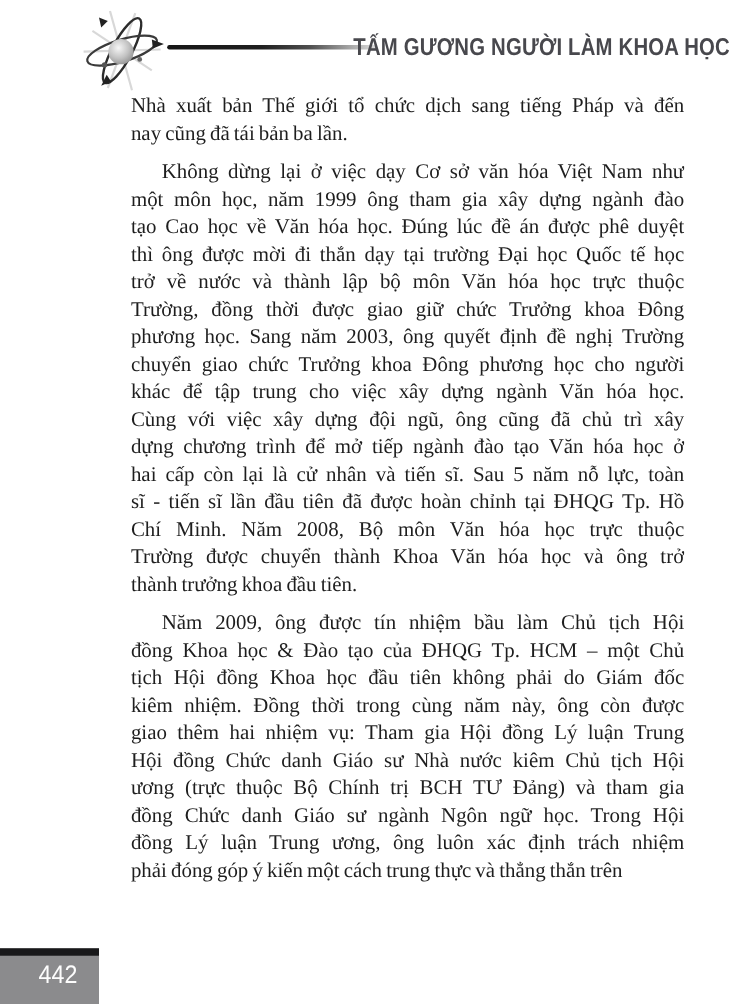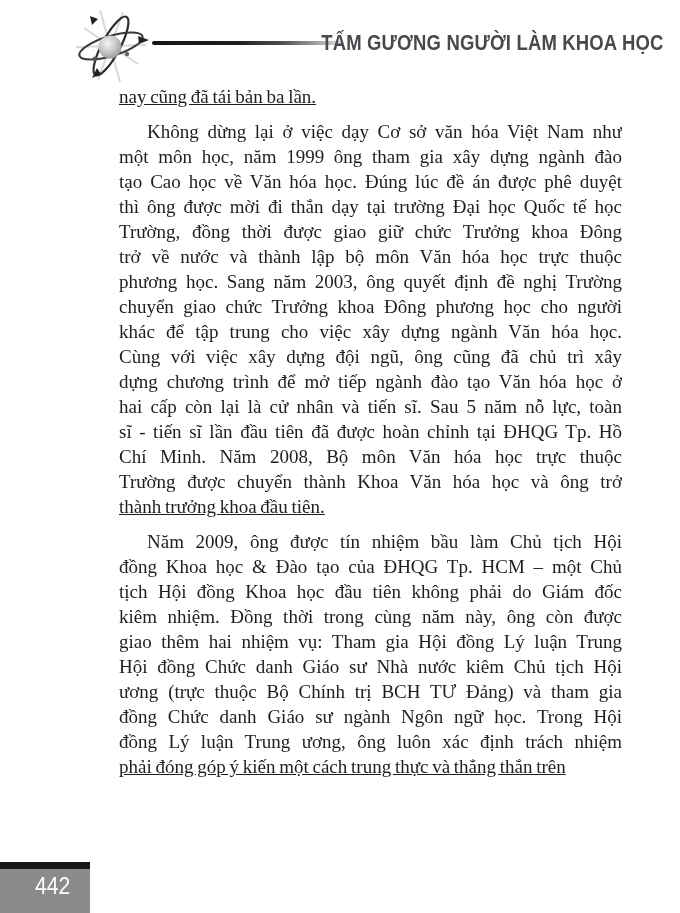--- a/index.html
+++ b/index.html
@@ -40,21 +40,21 @@
   }
   .para { margin: 0; }
   .para + .para { margin-top: 10px; }
   .line {
     height: 25px; line-height: 25px;
     overflow: hidden;
     text-align: justify;
     text-align-last: justify;
     -moz-text-align-last: justify;
   }
-  .line.last { text-align-last: left; text-decoration: underline; -moz-text-align-last: left; }
+  .line.last { text-align-last: left; -moz-text-align-last: left; }
   .para.indent .line:first-child { text-indent: 28px; }
 
   
   .page-tab { position: absolute; left: 0; bottom: 0; width: 90px; }
   .page-tab-bar { height: 7px; background: #18181a; }
   .page-tab-body {
     height: 44px; background: #8b8b8d;
     color: #fdfdfd;
     font-family: "Liberation Sans", sans-serif;
     font-size: 23px; font-weight: normal;
@@ -102,29 +102,30 @@
     <circle cx="57" cy="52" r="2.2" fill="#666"></circle>
   </svg>
 
   <div class="header-rule"></div>
 
   <div class="header-title">TẤM GƯƠNG NGƯỜI LÀM KHOA HỌC</div>
 </div>
 
 <div class="text-column" id="text-column">
     <div class="para">
+      <div class="line">Nhà xuất bản Thế giới tổ chức dịch sang tiếng Pháp và đến</div>
       <div class="line last">nay cũng đã tái bản ba lần.</div>
     </div>
     <div class="para indent">
       <div class="line">Không dừng lại ở việc dạy Cơ sở văn hóa Việt Nam như</div>
       <div class="line">một môn học, năm 1999 ông tham gia xây dựng ngành đào</div>
       <div class="line">tạo Cao học về Văn hóa học. Đúng lúc đề án được phê duyệt</div>
       <div class="line">thì ông được mời đi thắn dạy tại trường Đại học Quốc tế học</div>
+      <div class="line">trở về nước và thành lập bộ môn Văn hóa học trực thuộc</div>
       <div class="line">Trường, đồng thời được giao giữ chức Trưởng khoa Đông</div>
-      <div class="line">trở về nước và thành lập bộ môn Văn hóa học trực thuộc</div>
       <div class="line">phương học. Sang năm 2003, ông quyết định đề nghị Trường</div>
       <div class="line">chuyển giao chức Trưởng khoa Đông phương học cho người</div>
       <div class="line">khác để tập trung cho việc xây dựng ngành Văn hóa học.</div>
       <div class="line">Cùng với việc xây dựng đội ngũ, ông cũng đã chủ trì xây</div>
       <div class="line">dựng chương trình để mở tiếp ngành đào tạo Văn hóa học ở</div>
       <div class="line">hai cấp còn lại là cử nhân và tiến sĩ. Sau 5 năm nỗ lực, toàn</div>
       <div class="line">sĩ - tiến sĩ lần đầu tiên đã được hoàn chỉnh tại ĐHQG Tp. Hồ</div>
       <div class="line">Chí Minh. Năm 2008, Bộ môn Văn hóa học trực thuộc</div>
       <div class="line">Trường được chuyển thành Khoa Văn hóa học và ông trở</div>
       <div class="line last">thành trưởng khoa đầu tiên.</div>

